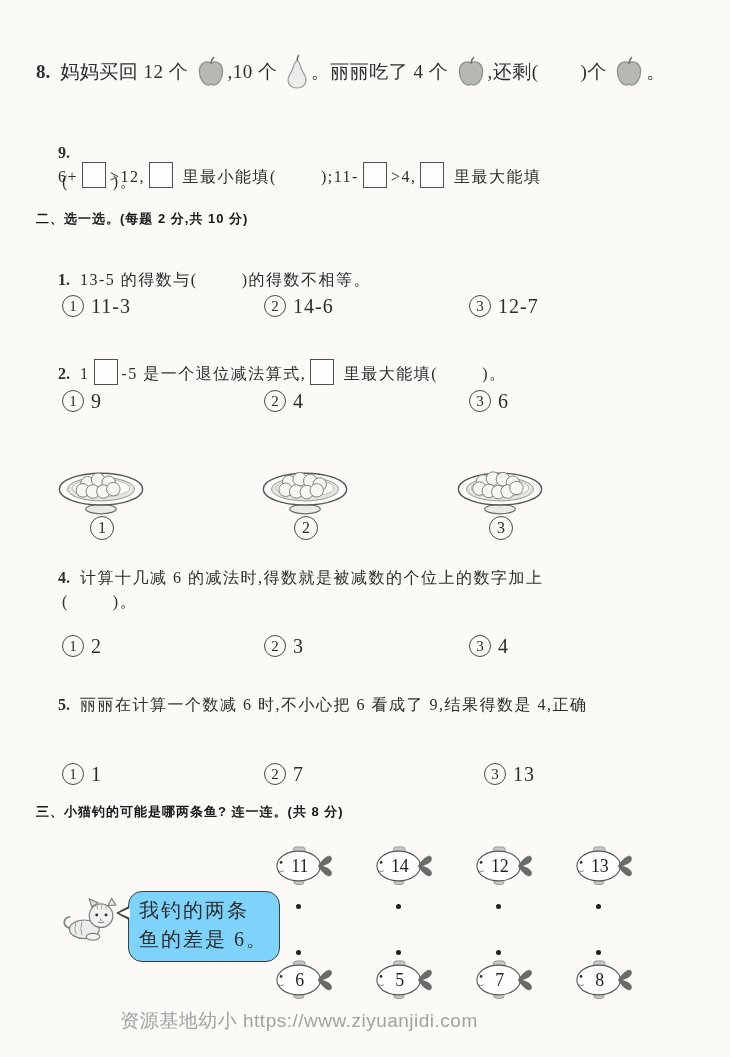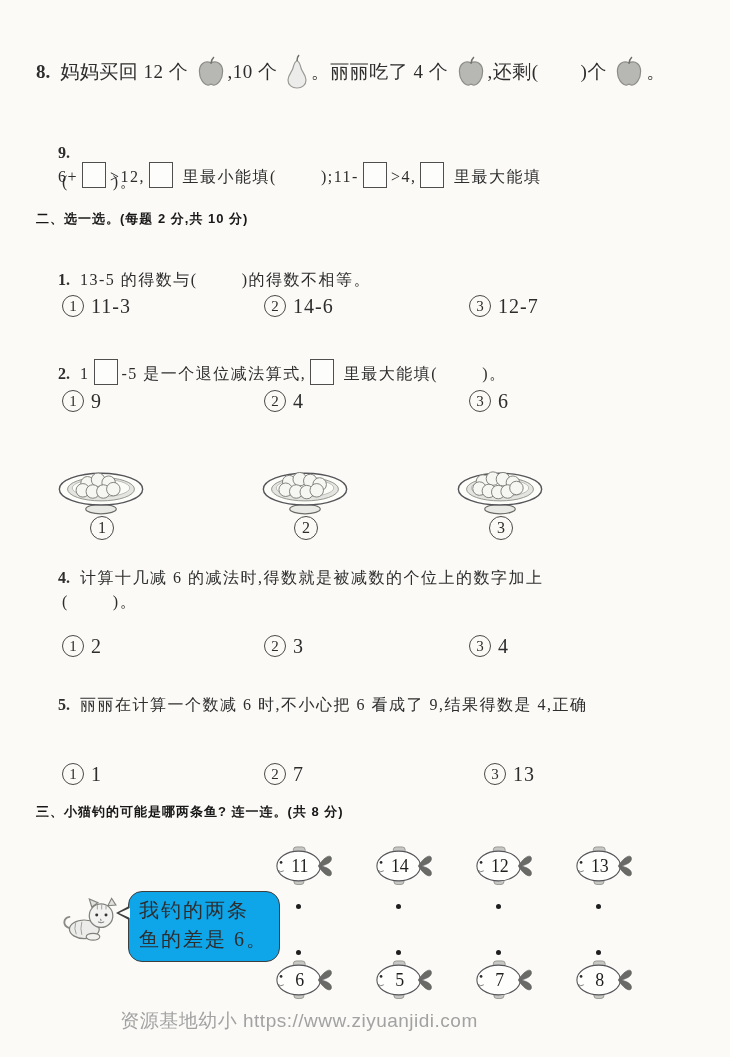--- a/index.html
+++ b/index.html
@@ -13,21 +13,21 @@
   .cnum{display:inline-block;width:20px;height:20px;border:1.3px solid #4a4a4a;border-radius:50%;text-align:center;line-height:20px;font-size:15px;margin-right:7px;vertical-align:2px;letter-spacing:0;}
   .blankbox{display:inline-block;width:22px;height:24px;border:1.4px solid #4f4f4f;background:#fdfdfb;vertical-align:-6px;margin:0 4px;}
   .q8row{font-size:19px;letter-spacing:0.5px;}
   .fruit{margin:0 2px;flex:0 0 auto;}
   .plate{position:absolute;width:88px;height:47px;}
   .plbl{position:absolute;}
   .fish{position:absolute;width:56px;height:40px;}
   .fish-t{font-family:"Liberation Serif",serif;font-size:30px;fill:#1f1f1f;}
   .dot{position:absolute;width:5px;height:5px;border-radius:50%;background:#1e1e1e;}
   .cat{position:absolute;left:62px;top:897px;}
-  .bubble{position:absolute;left:128px;top:891px;width:130px;border:1.6px solid #3e3e3e;border-radius:14px;background:#0ea5e9;padding:4px 10px 7px;font-size:20px;line-height:29px;letter-spacing:2px;}
+  .bubble{position:absolute;left:128px;top:891px;width:130px;border:1.6px solid #3e3e3e;border-radius:14px;background:#7dd3fc;padding:4px 10px 7px;font-size:20px;line-height:29px;letter-spacing:2px;}
   .bubble:before{content:"";position:absolute;left:-13px;top:14px;border-top:7px solid transparent;border-bottom:7px solid transparent;border-right:13px solid #3e3e3e;}
   .bubble:after{content:"";position:absolute;left:-10px;top:16px;border-top:5px solid transparent;border-bottom:5px solid transparent;border-right:11px solid #fcfcf9;}
   .footer{position:absolute;top:1008px;left:0;width:598px;text-align:center;font-family:"Liberation Sans",sans-serif;font-size:19px;color:#a2a2a2;letter-spacing:0.5px;}
 </style>
 </head>
 <body>
 
 <div class="page">
 
   <svg width="0" height="0" style="position:absolute">

